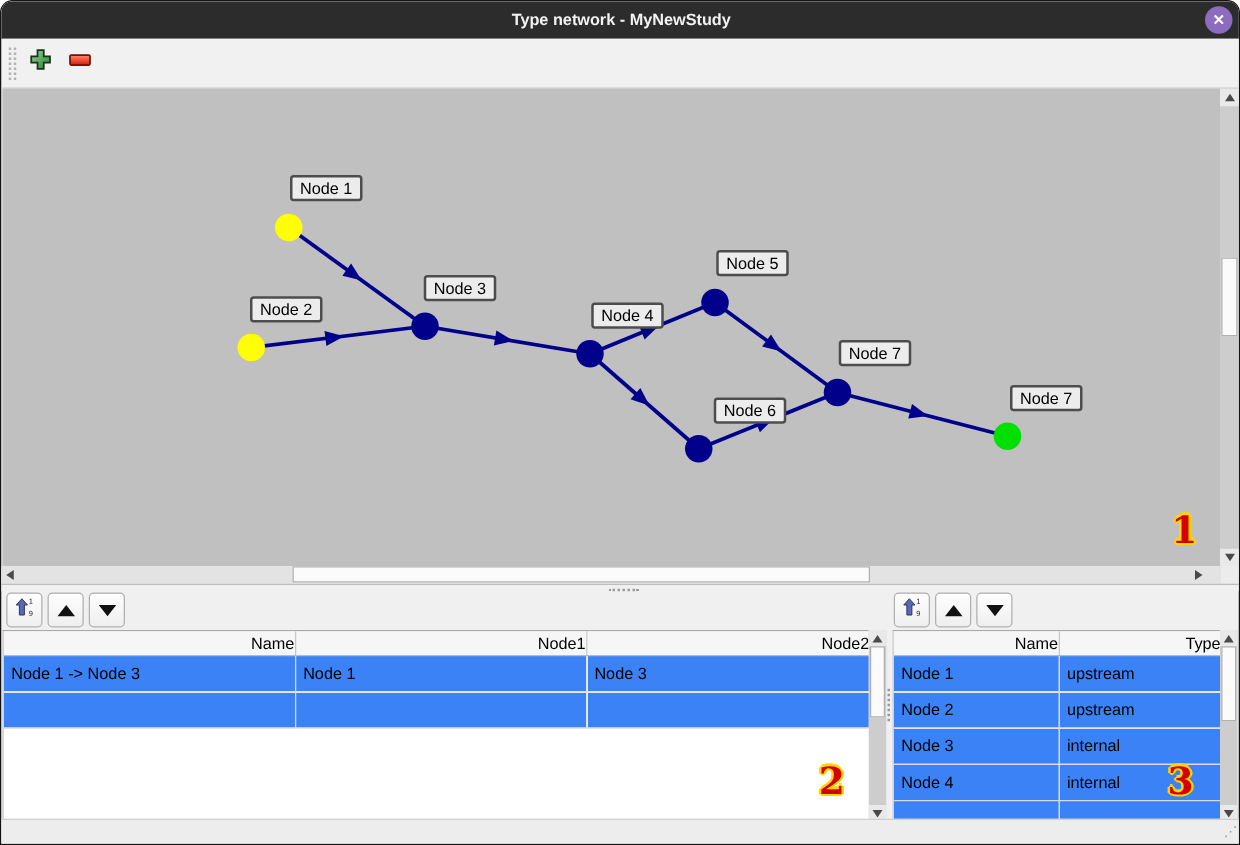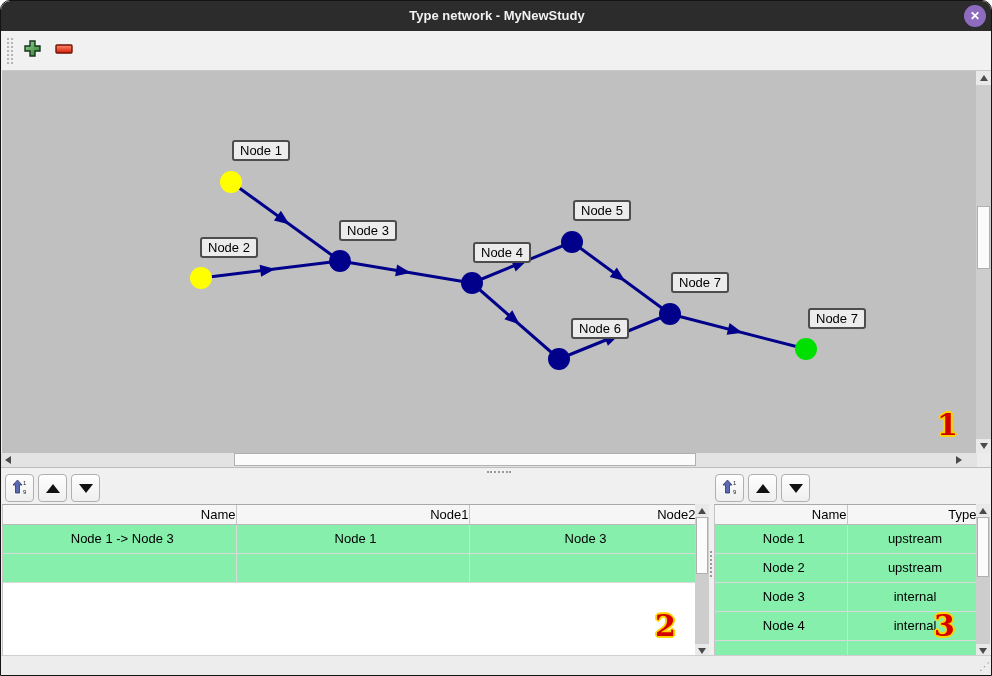--- a/index.html
+++ b/index.html
@@ -60,21 +60,21 @@
   .table-toolbar-btn { position:absolute; top:473px; width:29px; height:28px; background:linear-gradient(#fefefe,#efefef);
                        border:1px solid #b0b0b0; border-radius:4px; display:flex; align-items:center; justify-content:center; }
 
   .table-wrap { position:absolute; top:503px; height:153px; overflow:hidden; background:#ffffff;
                 border-top:1px solid #a9a9a9; border-left:1px solid #c4c4c4; }
   .links-table-wrap { left:1px; width:693px; }
   .nodes-table-wrap { left:713px; width:262px; }
   table { border-collapse:collapse; table-layout:fixed; width:100%; font-size:13px; color:#000; }
   th { height:19px; background:#f6f6f6; font-weight:normal; text-align:right;
        border-right:1px solid #c6c6c6; border-bottom:1px solid #b8b8b8; overflow:hidden; }
-  td { height:29px; padding-left:6px; background:#86efac; text-align:center;
+  td { height:29px; padding-left:6px; background:#3b82f6; text-align:left;
        border-right:1px solid #dadada; border-bottom:1px solid #dadada; overflow:hidden; white-space:nowrap; }
   .links-table col:nth-child(1){width:233px} .links-table col:nth-child(2){width:233px} .links-table col:nth-child(3){width:227px}
   .nodes-table col:nth-child(1){width:132px} .nodes-table col:nth-child(2){width:130px}
 
   .v-scroll-links { left:694px; top:503px; width:14px; height:153px; }
   .v-scroll-nodes { left:975px; top:503px; width:14px; height:153px; }
 
   
   .statusbar { position:absolute; left:0; bottom:0; width:992px; height:20px;
                background:#ededed; border-top:1px solid #cfcfcf; }

